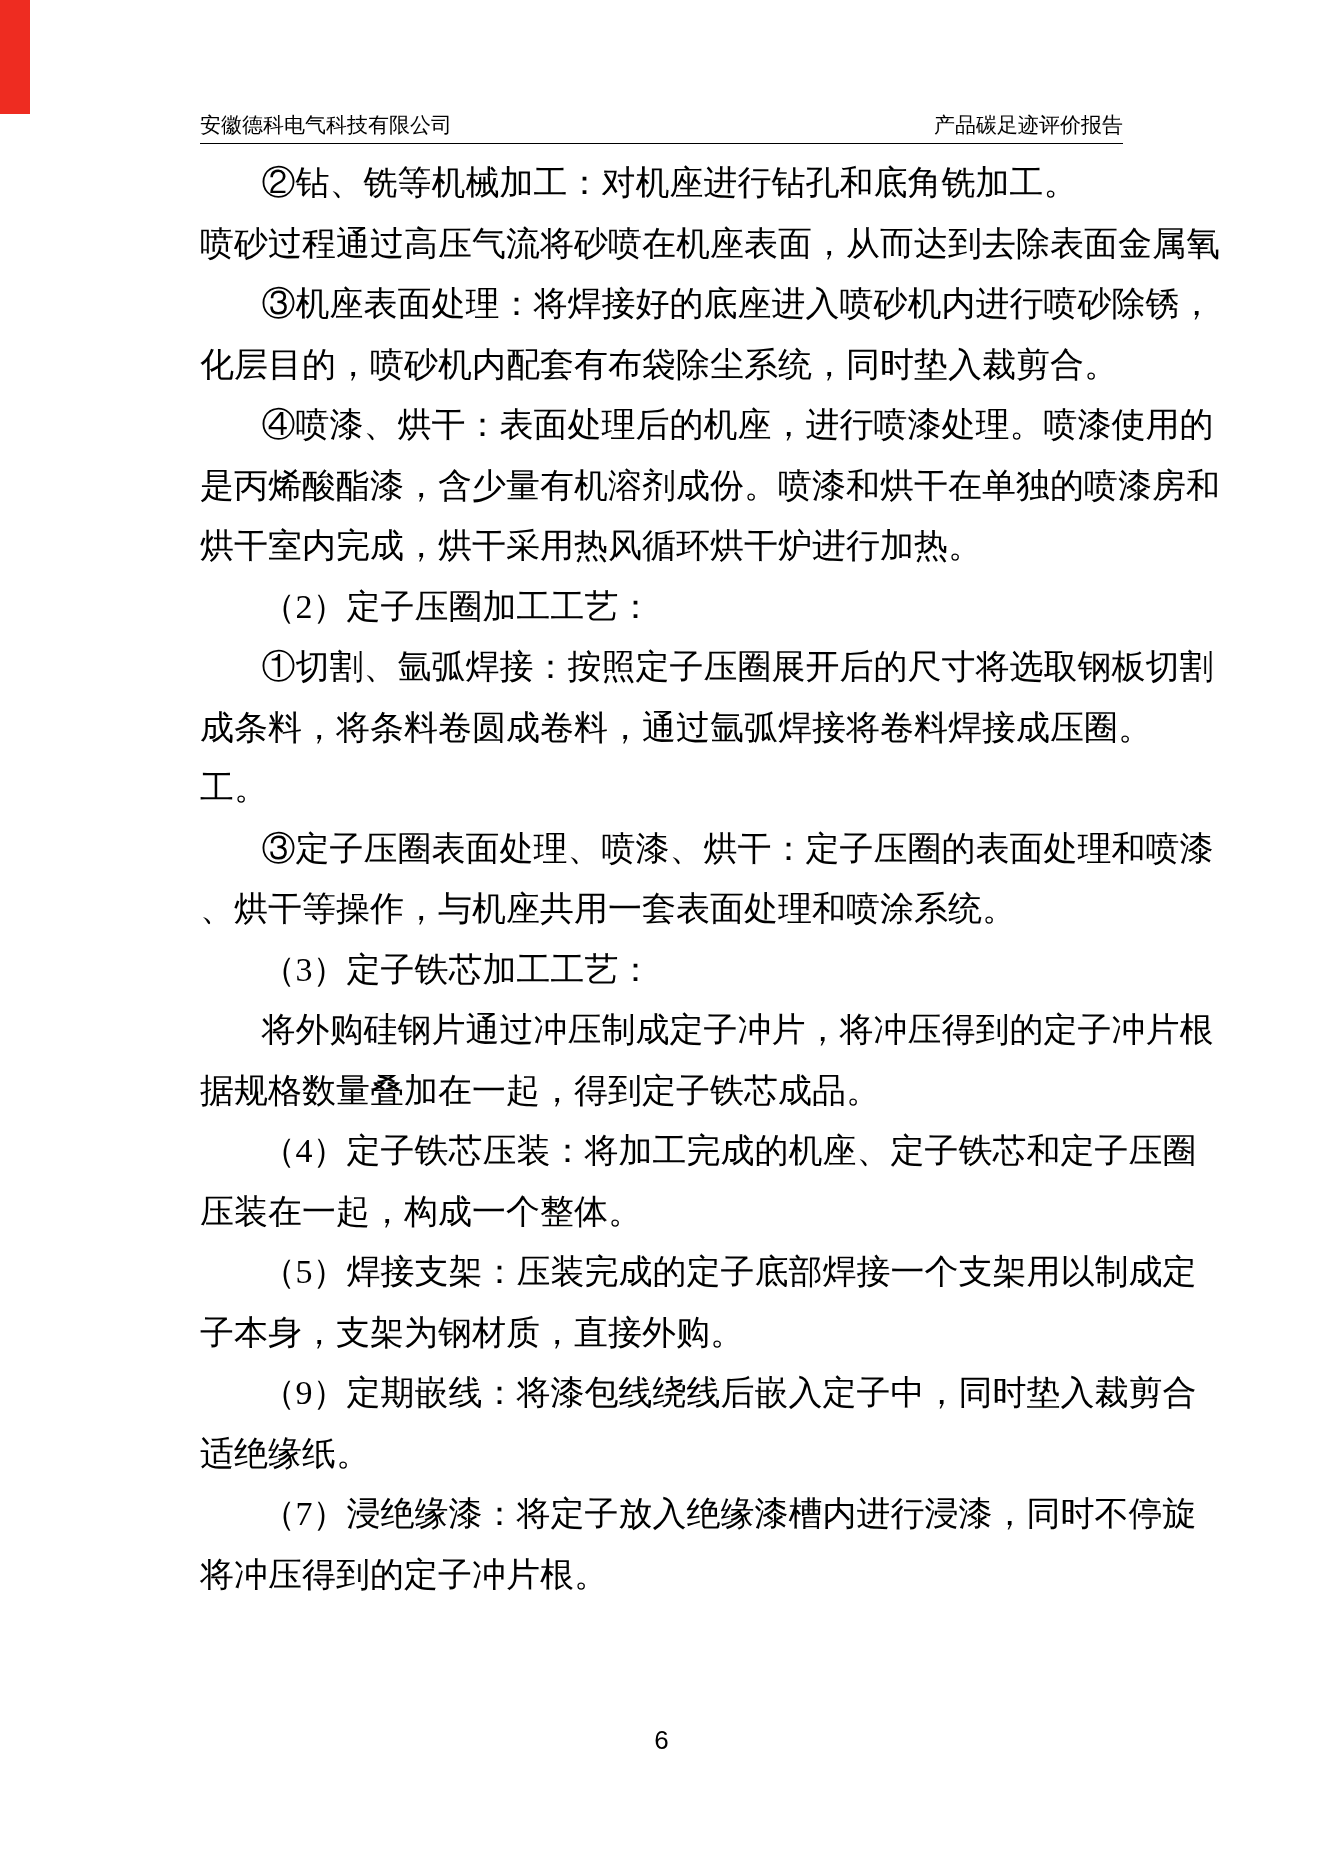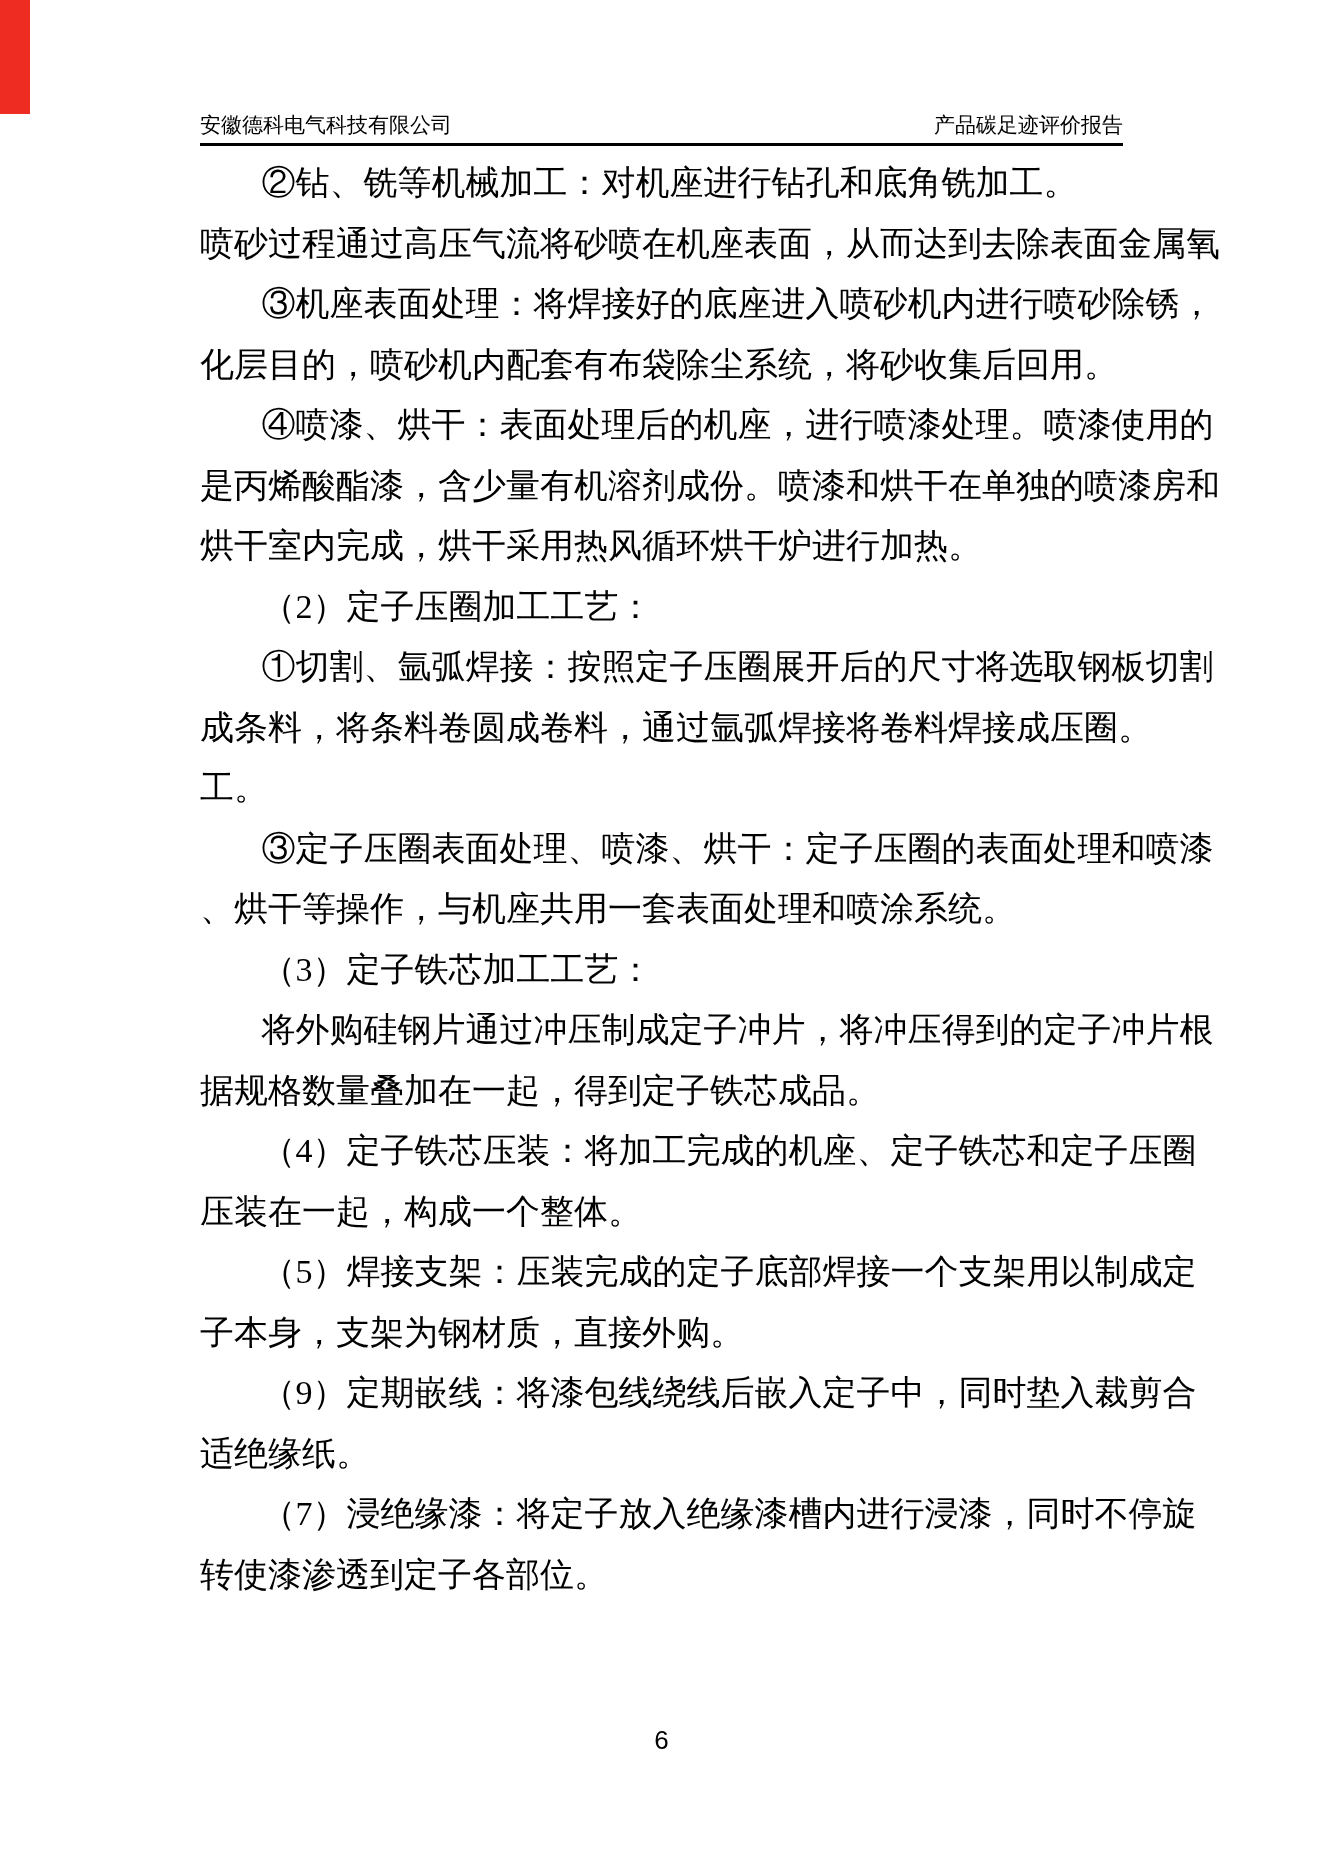--- a/index.html
+++ b/index.html
@@ -22,21 +22,21 @@
     top: 0;
     width: 30px;
     height: 114px;
   }
   .header {
     position: absolute;
     left: 200px;
     top: 85px;
     width: 923px;
     height: 52px;
-    border-bottom: 3px solid #6d28d9;
+    border-bottom: 1px solid #6d28d9;
     display: flex;
     justify-content: space-between;
     align-items: flex-end;
     font-size: 21px;
     line-height: 1.1;
     padding-bottom: 6px;
     box-sizing: content-box;
   }
   .doc-body {
     position: absolute;
@@ -76,40 +76,40 @@
   <div class="header" style="border-bottom-color: rgb(0, 0, 0);">
     <span>安徽德科电气科技有限公司</span>
     <span>产品碳足迹评价报告</span>
   </div>
 
   <div class="doc-body">
 
   <div class="line indent">②钻、铣等机械加工：对机座进行钻孔和底角铣加工。</div>
       <div class="line">喷砂过程通过高压气流将砂喷在机座表面，从而达到去除表面金属氧</div>
       <div class="line indent">③机座表面处理：将焊接好的底座进入喷砂机内进行喷砂除锈，</div>
-      <div class="line">化层目的，喷砂机内配套有布袋除尘系统，将砂收集后回用。</div>
+      <div class="line">化层目的，喷砂机内配套有布袋除尘系统，同时垫入裁剪合。</div>
       <div class="line indent">④喷漆、烘干：表面处理后的机座，进行喷漆处理。喷漆使用的</div>
       <div class="line">是丙烯酸酯漆，含少量有机溶剂成份。喷漆和烘干在单独的喷漆房和</div>
       <div class="line">烘干室内完成，烘干采用热风循环烘干炉进行加热。</div>
       <div class="line indent">（2）定子压圈加工工艺：</div>
       <div class="line indent">①切割、氩弧焊接：按照定子压圈展开后的尺寸将选取钢板切割</div>
       <div class="line">成条料，将条料卷圆成卷料，通过氩弧焊接将卷料焊接成压圈。</div>
       <div class="line">工。</div>
       <div class="line indent">③定子压圈表面处理、喷漆、烘干：定子压圈的表面处理和喷漆</div>
       <div class="line">、烘干等操作，与机座共用一套表面处理和喷涂系统。</div>
       <div class="line indent">（3）定子铁芯加工工艺：</div>
       <div class="line indent">将外购硅钢片通过冲压制成定子冲片，将冲压得到的定子冲片根</div>
       <div class="line">据规格数量叠加在一起，得到定子铁芯成品。</div>
       <div class="line indent">（4）定子铁芯压装：将加工完成的机座、定子铁芯和定子压圈</div>
       <div class="line">压装在一起，构成一个整体。</div>
       <div class="line indent">（5）焊接支架：压装完成的定子底部焊接一个支架用以制成定</div>
       <div class="line">子本身，支架为钢材质，直接外购。</div>
       <div class="line indent">（9）定期嵌线：将漆包线绕线后嵌入定子中，同时垫入裁剪合</div>
       <div class="line">适绝缘纸。</div>
       <div class="line indent">（7）浸绝缘漆：将定子放入绝缘漆槽内进行浸漆，同时不停旋</div>
-      <div class="line">转使漆渗透到定子各部位。</div>
+      <div class="line">将冲压得到的定子冲片根。</div>
     </div>
 
   <div class="footer">
     <span>6</span>
   </div>
 
 </div>
 
 </body></html>

